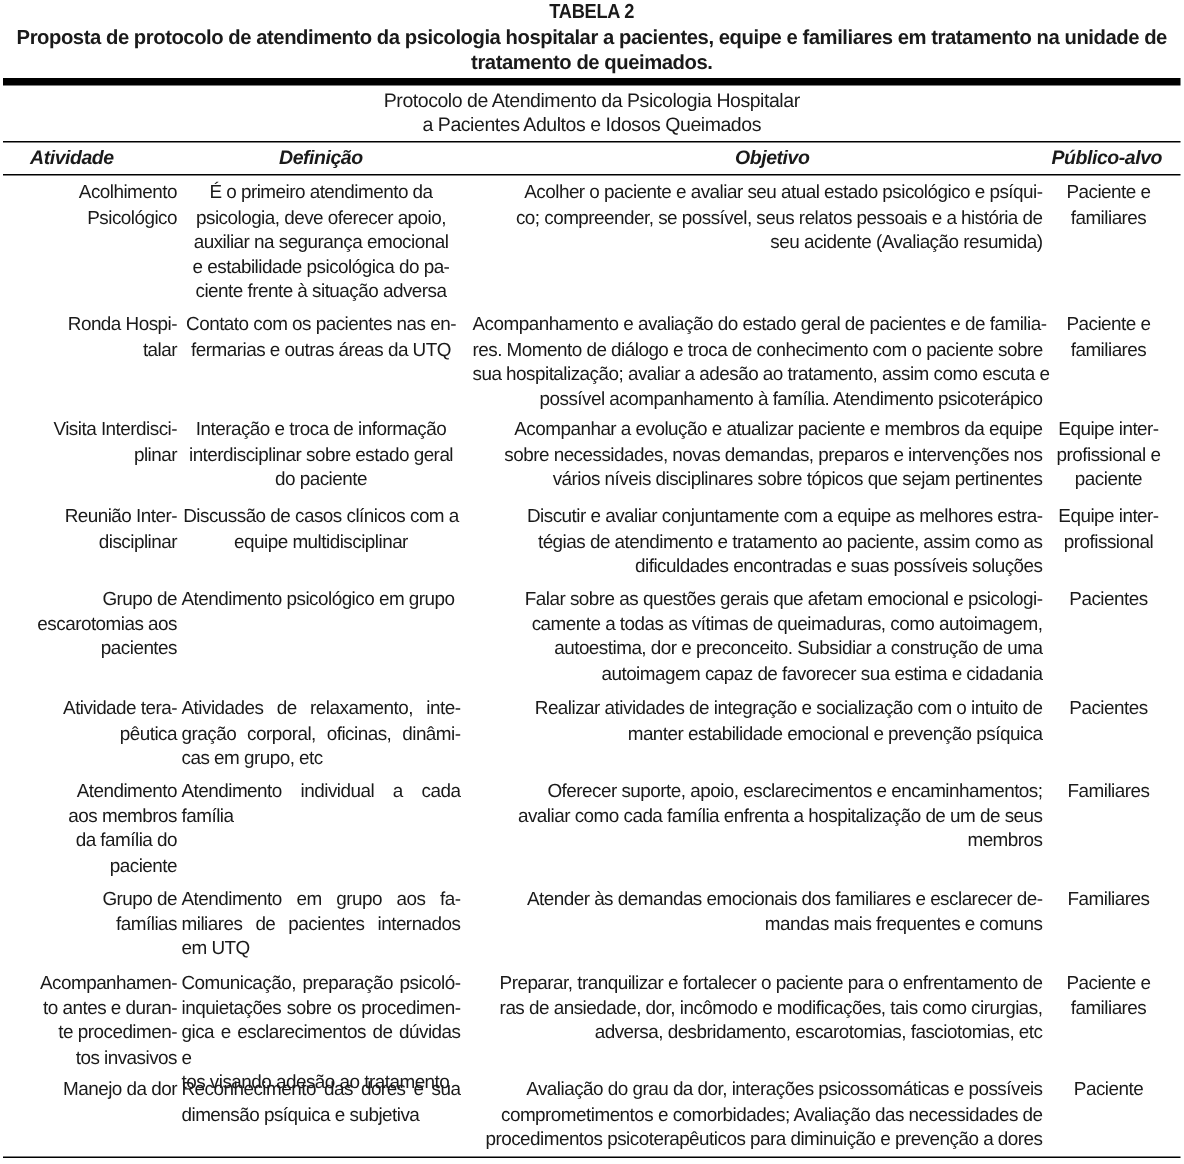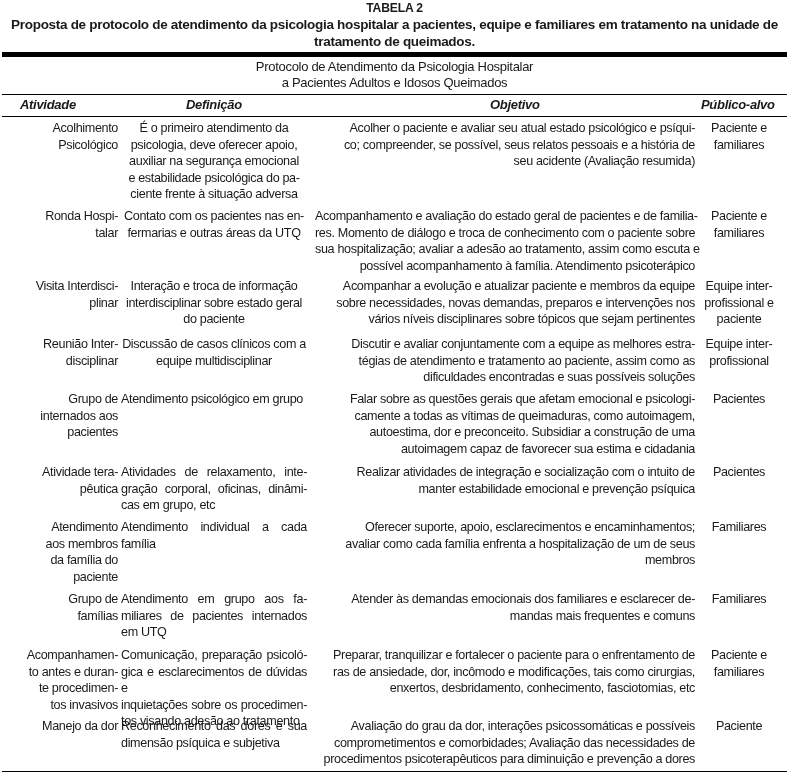--- a/index.html
+++ b/index.html
@@ -151,21 +151,21 @@
           <span class="line last">dificuldades encontradas e suas possíveis soluções</span>
         </div>
         <div class="cell c-pub">
           <span class="line">Equipe inter-</span>
           <span class="line last">profissional</span>
         </div>
       </div>
       <div class="row" style="top: 391px;">
         <div class="cell c-ativ">
           <span class="line">Grupo de</span>
-          <span class="line">internados aos</span>
+          <span class="line">escarotomias aos</span>
           <span class="line last">pacientes</span>
         </div>
         <div class="cell c-def left">
           <span class="line last">Atendimento psicológico em grupo</span>
         </div>
         <div class="cell c-obj">
           <span class="line">Falar sobre as questões gerais que afetam emocional e psicologi-</span>
           <span class="line">camente a todas as vítimas de queimaduras, como autoimagem,</span>
           <span class="line">autoestima, dor e preconceito. Subsidiar a construção de uma</span>
           <span class="line last">autoimagem capaz de favorecer sua estima e cidadania</span>
@@ -232,28 +232,28 @@
       </div>
       <div class="row" style="top: 647px;">
         <div class="cell c-ativ">
           <span class="line">Acompanhamen-</span>
           <span class="line">to antes e duran-</span>
           <span class="line">te procedimen-</span>
           <span class="line last">tos invasivos</span>
         </div>
         <div class="cell c-def justify">
           <span class="line">Comunicação, preparação psicoló-</span>
+          <span class="line">inquietações sobre os procedimen-</span>
           <span class="line">gica e esclarecimentos de dúvidas e</span>
-          <span class="line">inquietações sobre os procedimen-</span>
           <span class="line last">tos visando adesão ao tratamento</span>
         </div>
         <div class="cell c-obj">
           <span class="line">Preparar, tranquilizar e fortalecer o paciente para o enfrentamento de</span>
           <span class="line">ras de ansiedade, dor, incômodo e modificações, tais como cirurgias,</span>
-          <span class="line last">enxertos, desbridamento, conhecimento, fasciotomias, etc</span>
+          <span class="line last">adversa, desbridamento, escarotomias, fasciotomias, etc</span>
         </div>
         <div class="cell c-pub">
           <span class="line">Paciente e</span>
           <span class="line last">familiares</span>
         </div>
       </div>
       <div class="row" style="top: 718px;">
         <div class="cell c-ativ">
           <span class="line last">Manejo da dor</span>
         </div>

